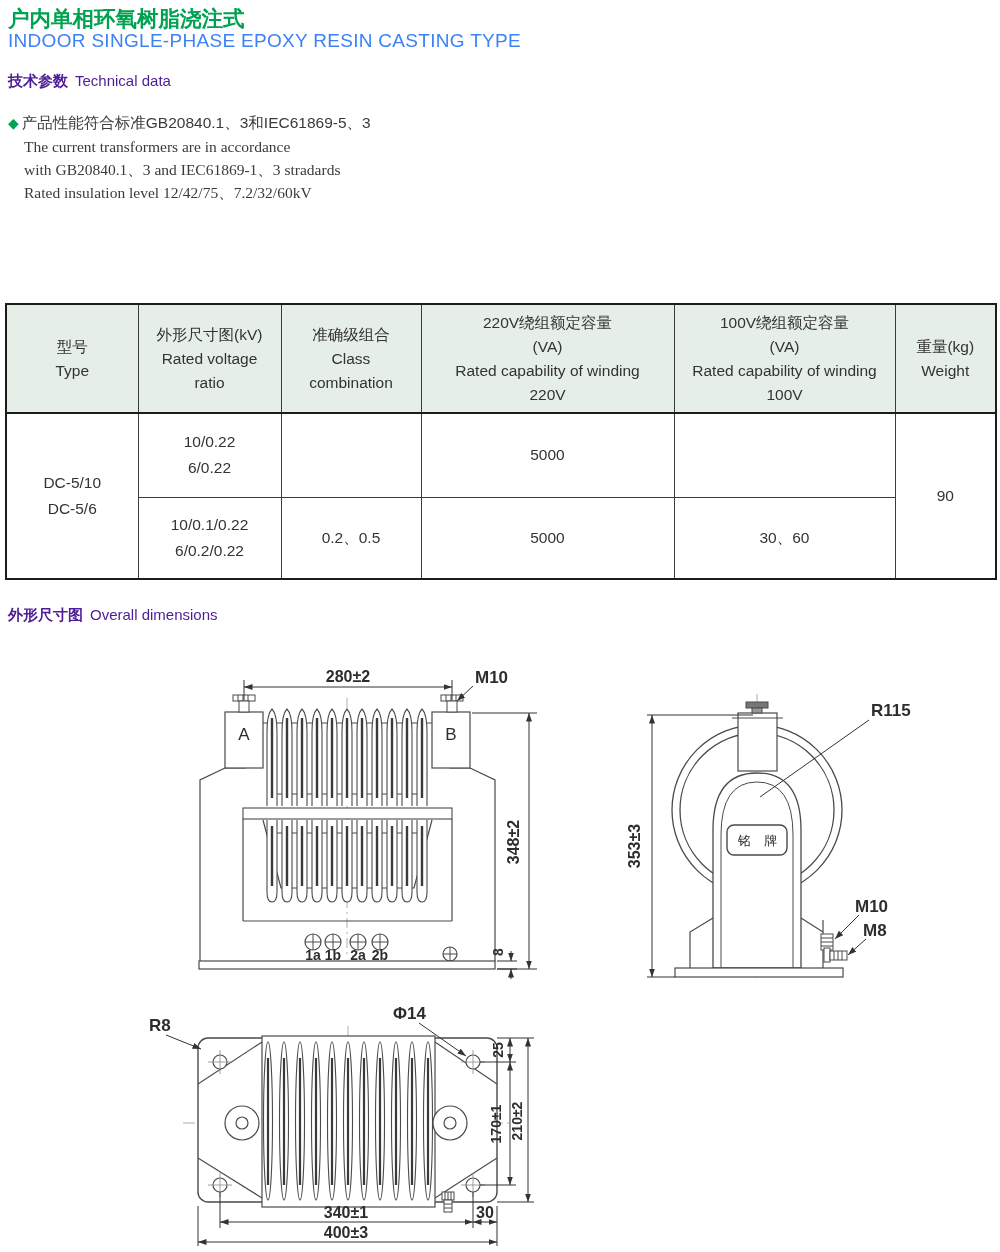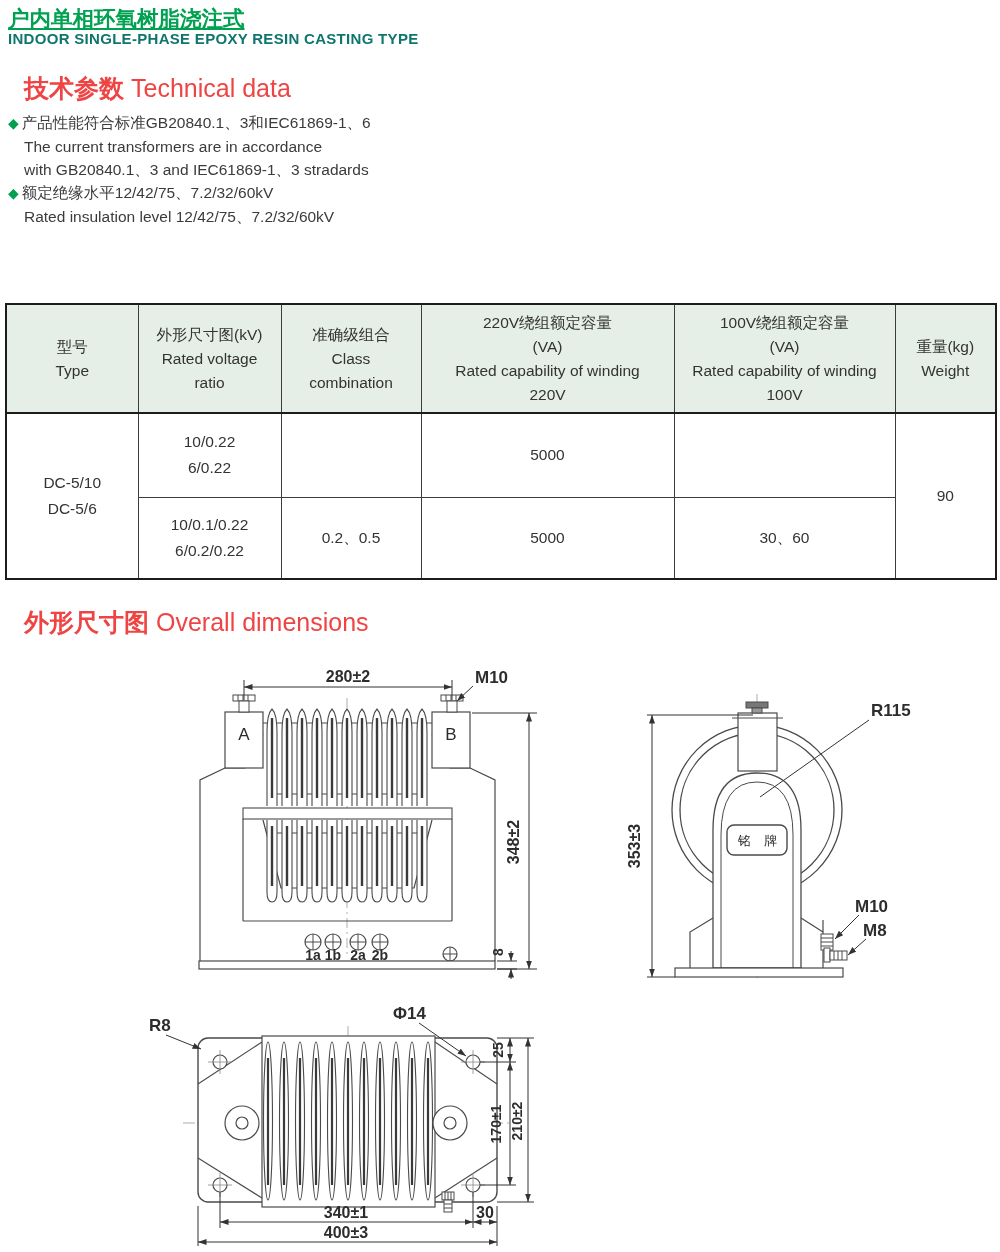--- a/index.html
+++ b/index.html
@@ -1,26 +1,26 @@
 <!DOCTYPE html>
 <html><head>
 <meta charset="utf-8">
 <style>
   html,body{margin:0;padding:0;background:#fff;}
   .sheet{position:relative;width:1000px;height:1252px;background:#fff;overflow:hidden;
          font-family:"Liberation Sans",sans-serif;color:#3b3b3b;}
-  .title-zh{position:absolute;left:8px;top:4px;font-size:21.5px;font-weight:bold;color:#00a150;text-decoration:underline;}
-  .title-en{position:absolute;left:8px;top:30px;font-size:15px;font-weight:bold;color:#0f766e;letter-spacing:.3px;}
-  .sec{position:absolute;left:24px;font-size:25px;color:#ef4444;}
+  .title-zh{position:absolute;left:8px;top:4px;font-size:21.5px;font-weight:bold;color:#00a150;}
+  .title-en{position:absolute;left:8px;top:30px;font-size:19px;font-weight:normal;color:#3b82f6;letter-spacing:.3px;}
+  .sec{position:absolute;left:8px;font-size:15px;color:#4c1d95;}
   .sec .zh{font-weight:bold;margin-right:7px;}
   .sec .en{font-weight:normal;}
   .sec1{top:72px;} .sec2{top:606px;}
   .bullets{position:absolute;left:8px;top:111px;font-size:15.5px;line-height:23px;color:#3b3b3b;}
   .diamond{color:#00a150;font-size:14px;margin-right:3px;}
-  .b-en{padding-left:16px;}
+  .b-en{padding-left:16px;font-family:Liberation Serif, serif;}
   table.spec{position:absolute;left:5px;top:303px;width:990px;border-collapse:collapse;
              table-layout:fixed;border:2px solid #1c1c1c;}
   table.spec th,table.spec td{border:1px solid #3c3c3c;text-align:center;vertical-align:middle;
              padding:0;font-size:15.5px;color:#333;font-weight:normal;}
   table.spec thead th{background:#e5efe7;line-height:24px;border-bottom:2.5px solid #1c1c1c;height:107px;}
   table.spec .r1{height:84px;} table.spec .r2{height:82px;margin-top:44px;}
   table.spec td{line-height:26px;}
   .drawing{position:absolute;}
   svg text{font-family:"Liberation Sans",sans-serif;fill:#2d2d2d;}
   svg .dim{font-size:16px;font-weight:bold;}
@@ -37,24 +37,23 @@
 <div class="sheet">
 
   <div class="title-zh">户内单相环氧树脂浇注式</div>
   <div class="title-en">INDOOR SINGLE-PHASE EPOXY RESIN CASTING TYPE</div>
 
   <div class="sec sec1">
     <span class="zh">技术参数</span><span class="en">Technical data</span>
   </div>
 
   <div class="bullets">
-    <div><span class="diamond">◆</span><span>产品性能符合标准GB20840.1、3和IEC61869-1、6</span></div>
+    <div><span class="diamond">◆</span><span>产品性能符合标准GB20840.1、3和IEC61869-5、3</span></div>
     <div class="b-en">The current transformers are in accordance</div>
     <div class="b-en">with GB20840.1、3 and IEC61869-1、3 stradards</div>
-    <div><span class="diamond">◆</span><span>额定绝缘水平12/42/75、7.2/32/60kV</span></div>
     <div class="b-en">Rated insulation level 12/42/75、7.2/32/60kV</div>
   </div>
 
   <table class="spec">
     <colgroup>
       <col style="width:132px">
         <col style="width:143px">
         <col style="width:140px">
       <col style="width:253px">
         <col style="width:221px">

